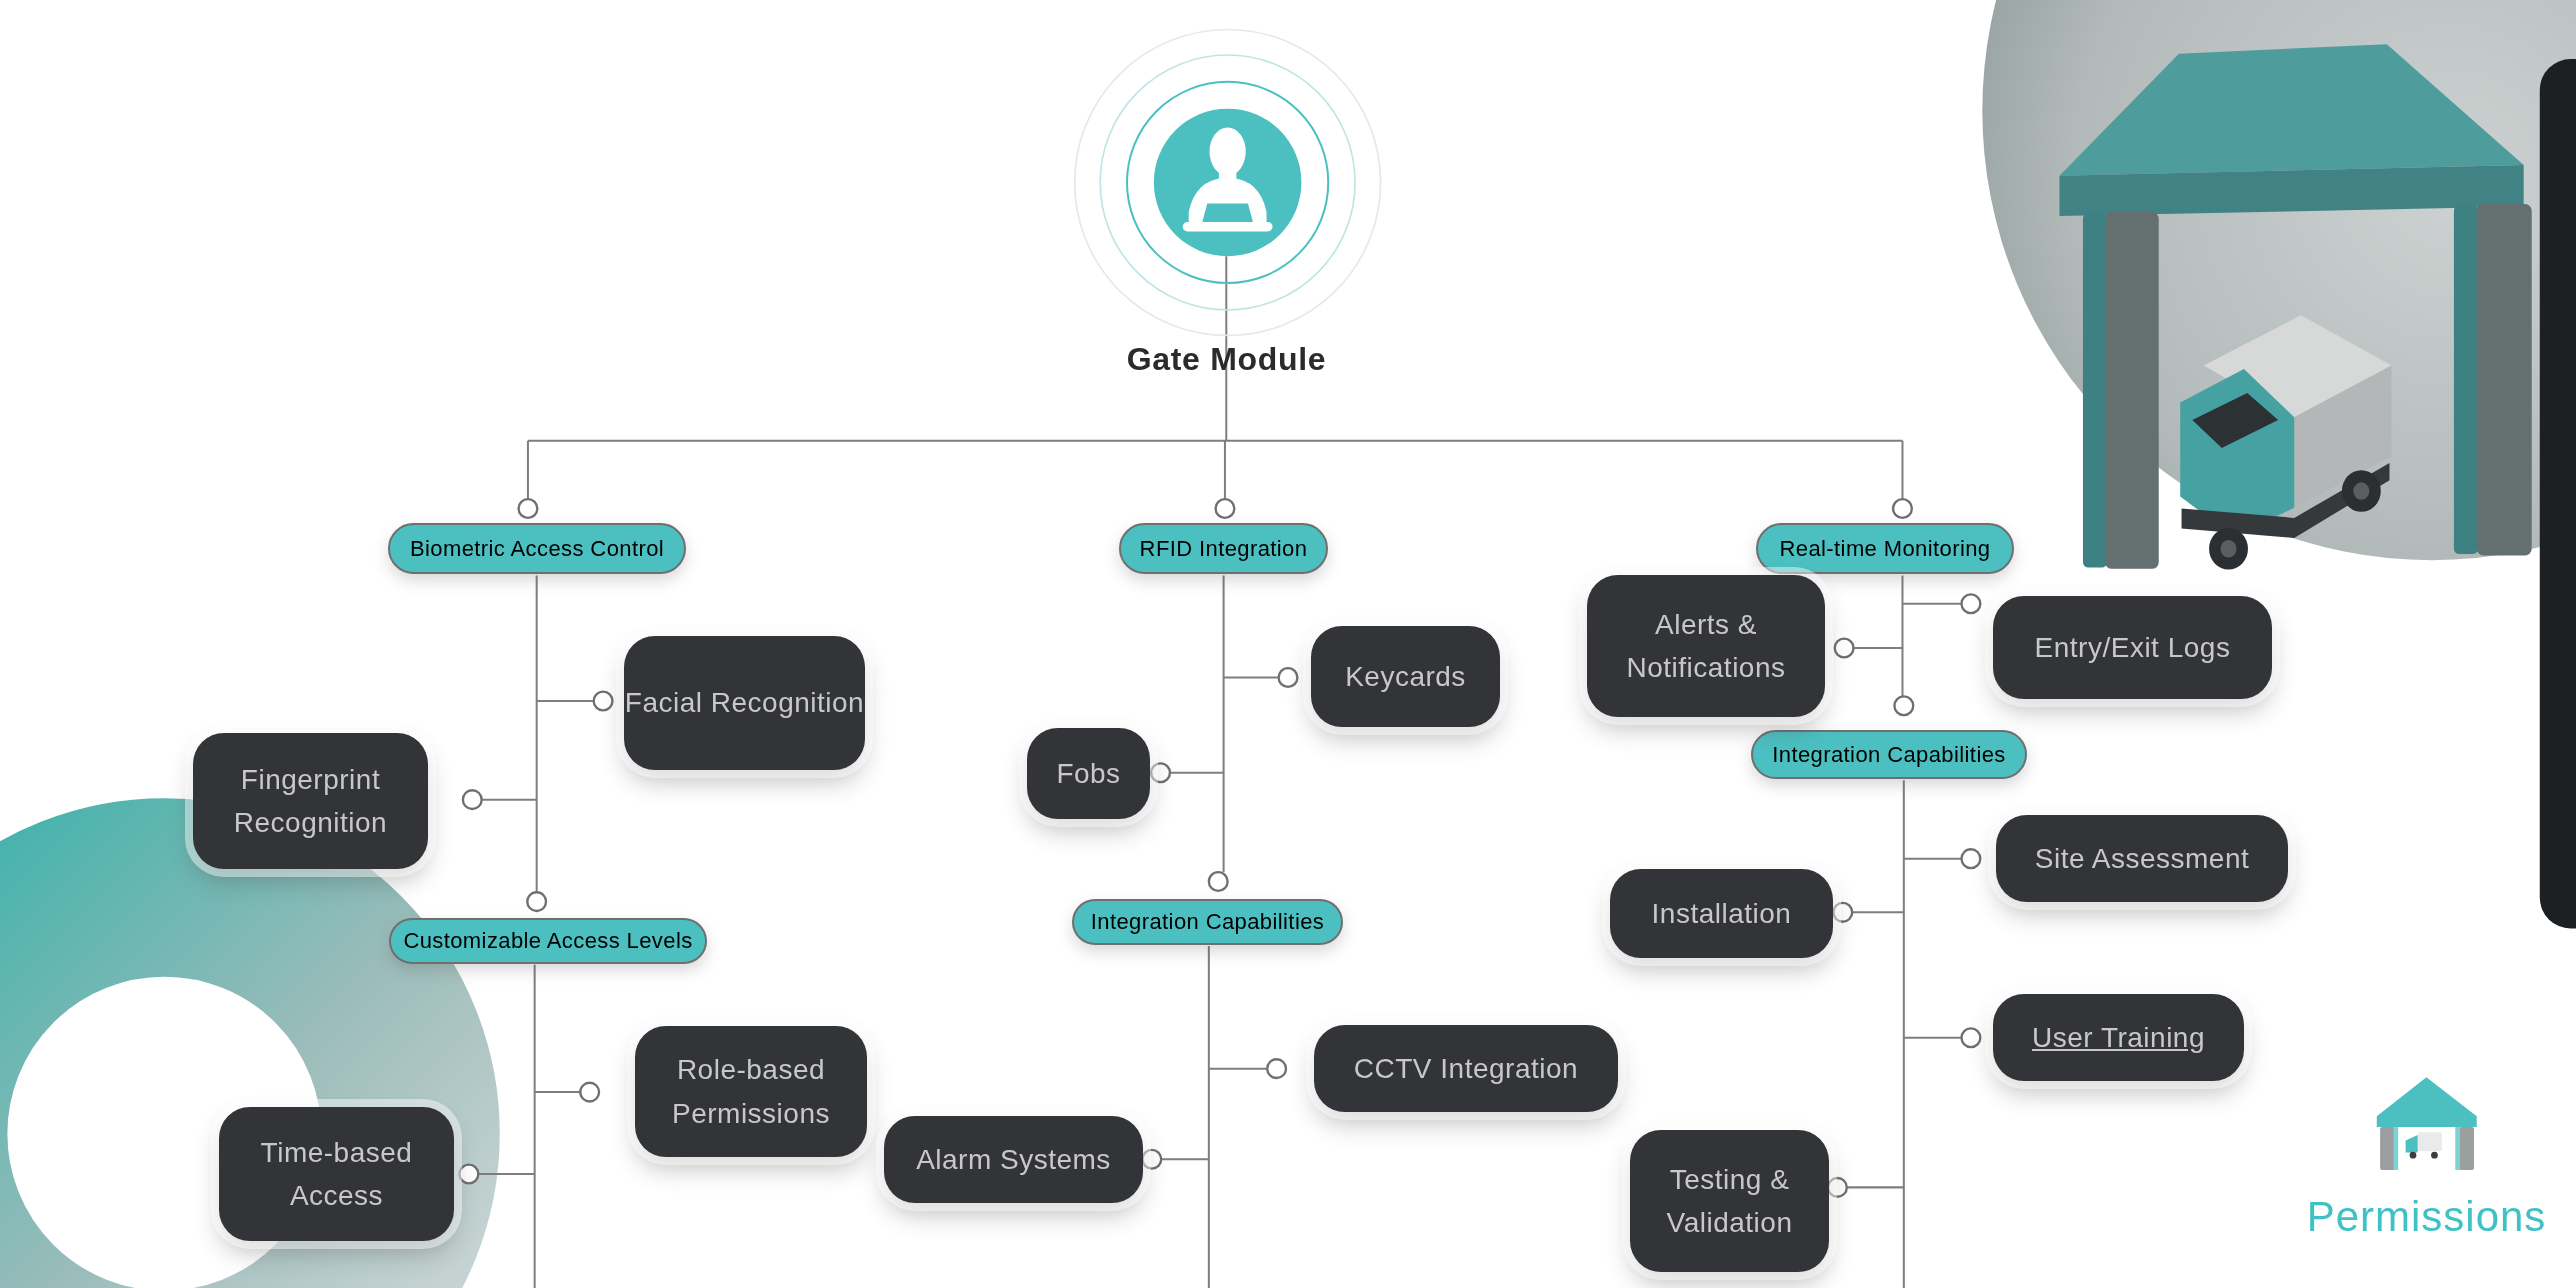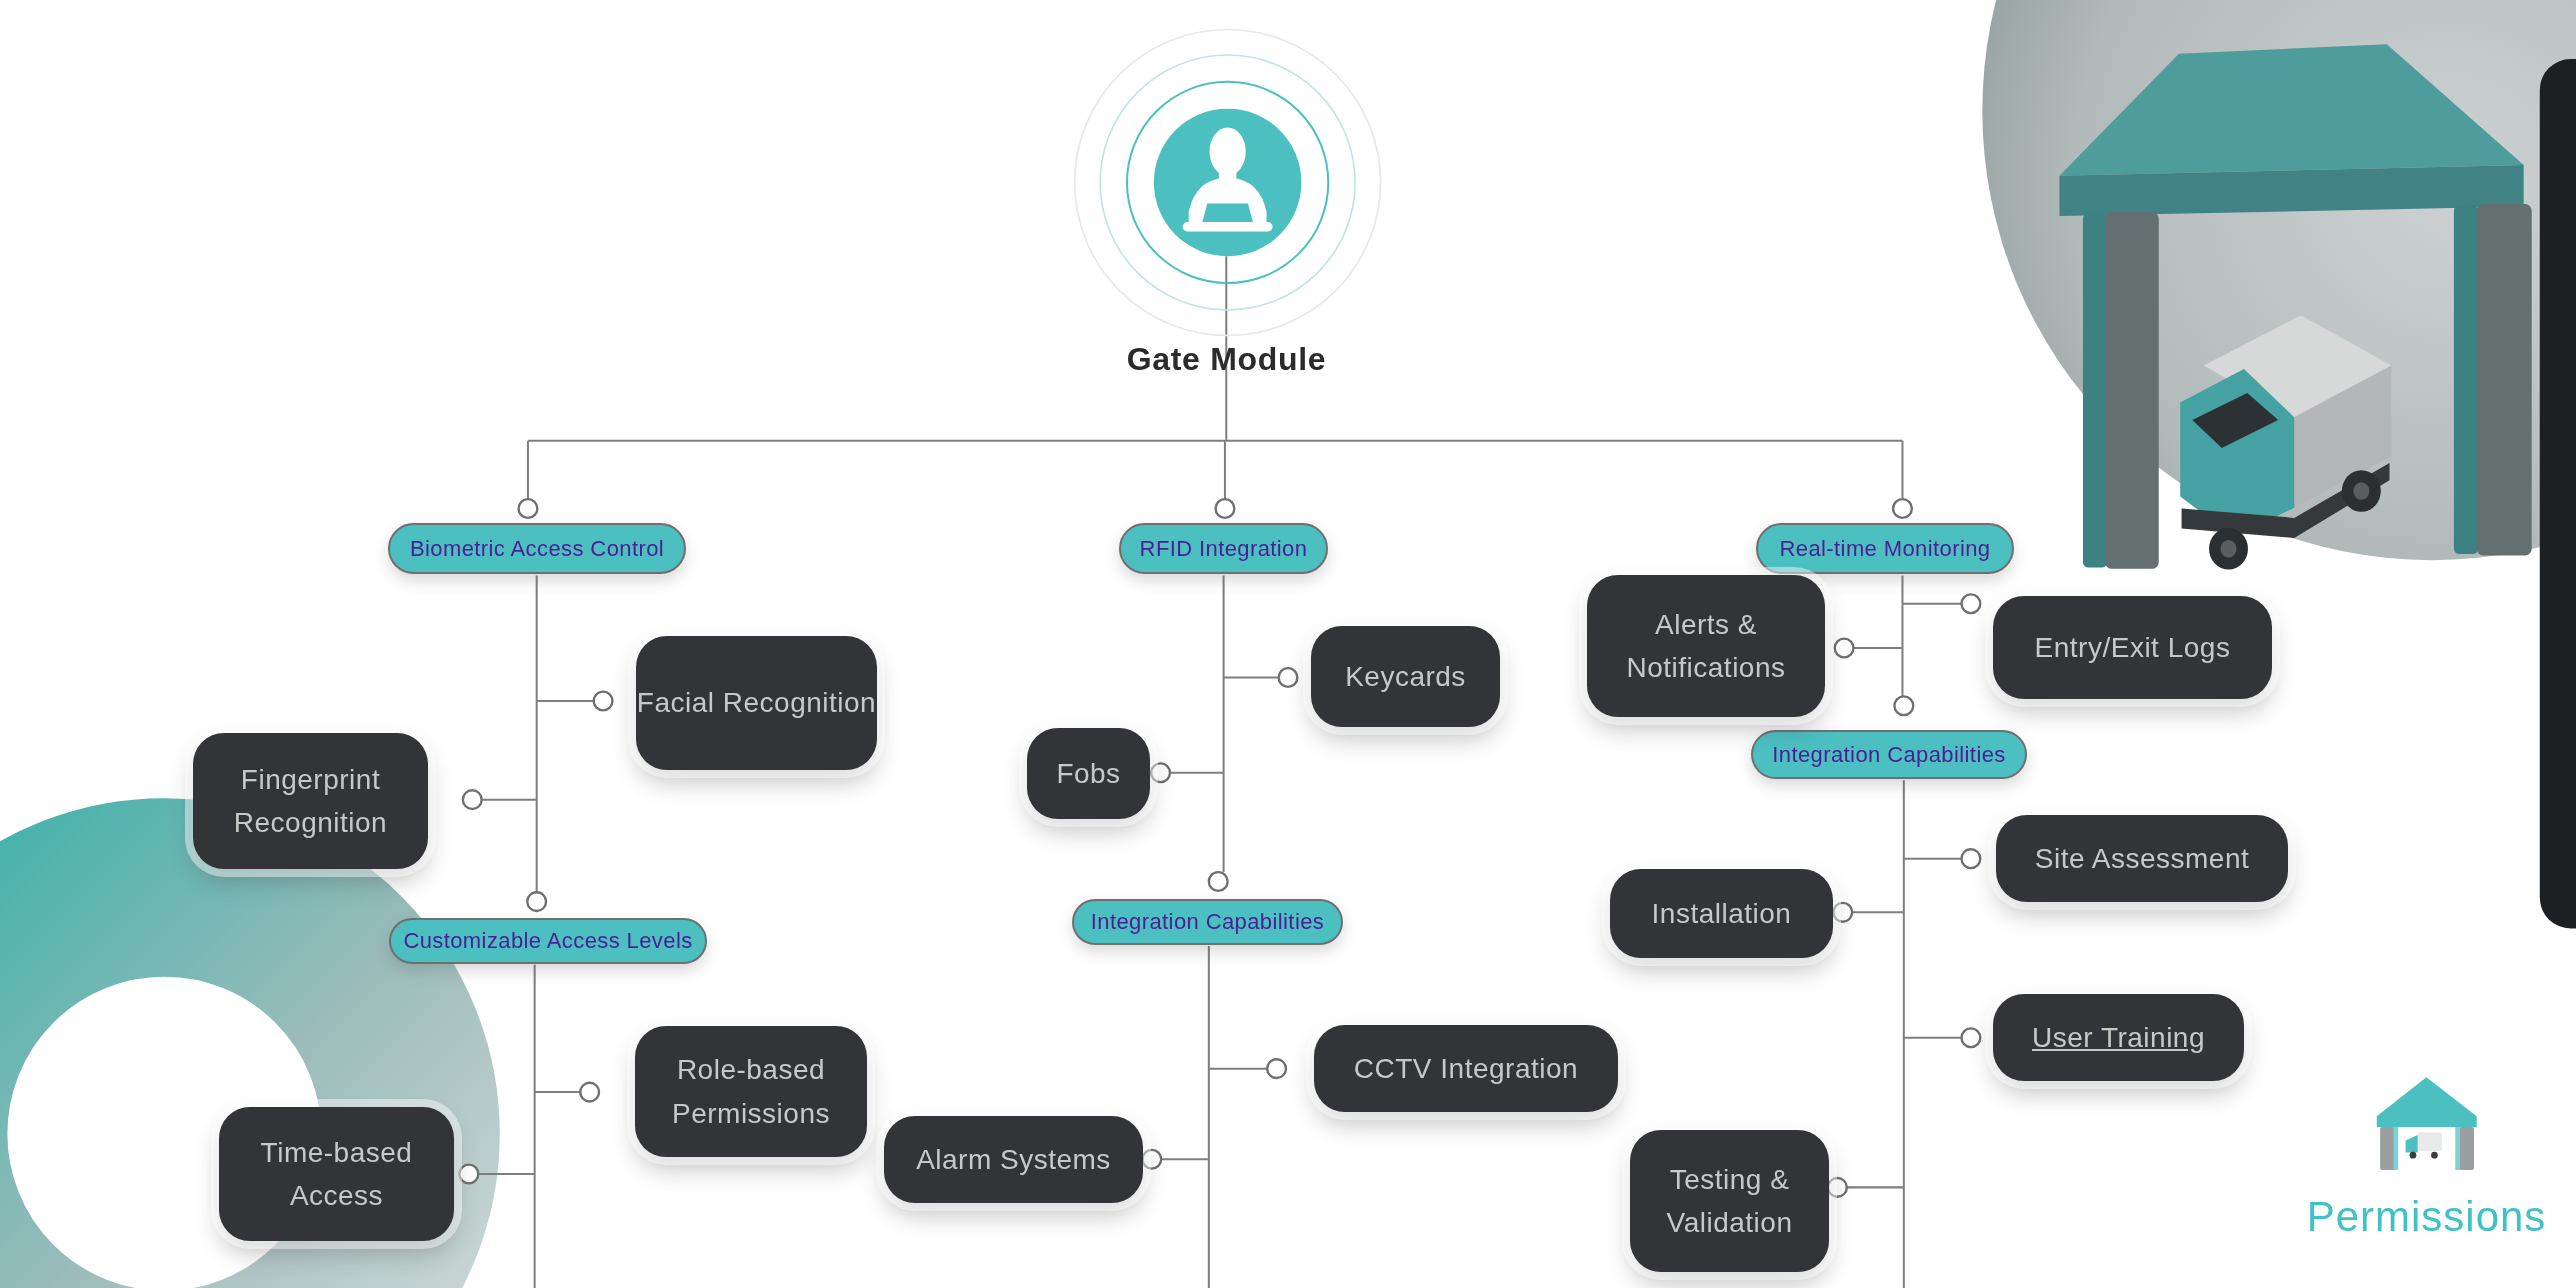--- a/index.html
+++ b/index.html
@@ -14,21 +14,21 @@
     position:absolute; box-sizing:border-box; z-index:2;
     display:flex; align-items:center; justify-content:center;
     text-align:center;
   }
   .box {
     background:#333438; color:#c8c8c8;
     border-radius:31px; font-size:28px; line-height:1.55; letter-spacing:0.5px;
     box-shadow:0 0 0 8px rgba(255,255,255,0.45), 0 12px 23px rgba(70,70,70,0.32);
   }
   .pill {
-    background:#4cc0c1; color:#4c1d95;
+    background:#4cc0c1; color:#000000;
     border:2.7px solid #6f6f6f; border-radius:670px;
     font-size:22px; letter-spacing:0.4px;
     box-shadow:0 6.7px 14.8px rgba(80,80,80,0.22);
   }
   .root-label {
     position:absolute; z-index:2; left:1072px; top:341px; width:309px;
     text-align:center; font-size:32px; font-weight:700; color:#2b2b2b;
     letter-spacing:0.7px;
   }
   .logo-text {
@@ -38,21 +38,21 @@
   }
 
   
   #pill-biometric        { left:388px;  top:523px;  width:298px; height:51px; }
   #pill-rfid             { left:1119px; top:523px;  width:209px; height:51px; }
   #pill-realtime         { left:1756px; top:523px;  width:258px; height:51px; }
   #pill-customizable     { left:389px;  top:918px; width:318px; height:46px; }
   #pill-integration-center { left:1072px; top:899px; width:271px; height:46px; }
   #pill-integration-right  { left:1751px; top:730px; width:276px; height:49px; }
 
-  #box-facial       { left:624px;  top:636px;  width:241px; height:134px;margin-left:12px; }
+  #box-facial       { left:624px;  top:636px;  width:241px; height:134px; }
   #box-fingerprint  { left:193px;  top:733px; width:235px; height:136px; }
   #box-role         { left:619px;  top:1026px; width:232px; height:131px;margin-left:16px; }
   #box-time         { left:219px;  top:1107px; width:235px; height:134px; }
   #box-keycards     { left:1311px; top:626px;  width:189px; height:101px; }
   #box-fobs         { left:1027px; top:728px; width:123px; height:91px; }
   #box-cctv         { left:1314px; top:1025px; width:304px; height:87px; }
   #box-alarm        { left:884px; top:1116px; width:259px; height:87px; }
   #box-alerts       { left:1587px; top:575px;  width:238px; height:142px; }
   #box-entry        { left:1993px; top:560px;  width:279px; height:103px;margin-top:36px; }
   #box-site         { left:1996px; top:815px; width:292px; height:87px; }

